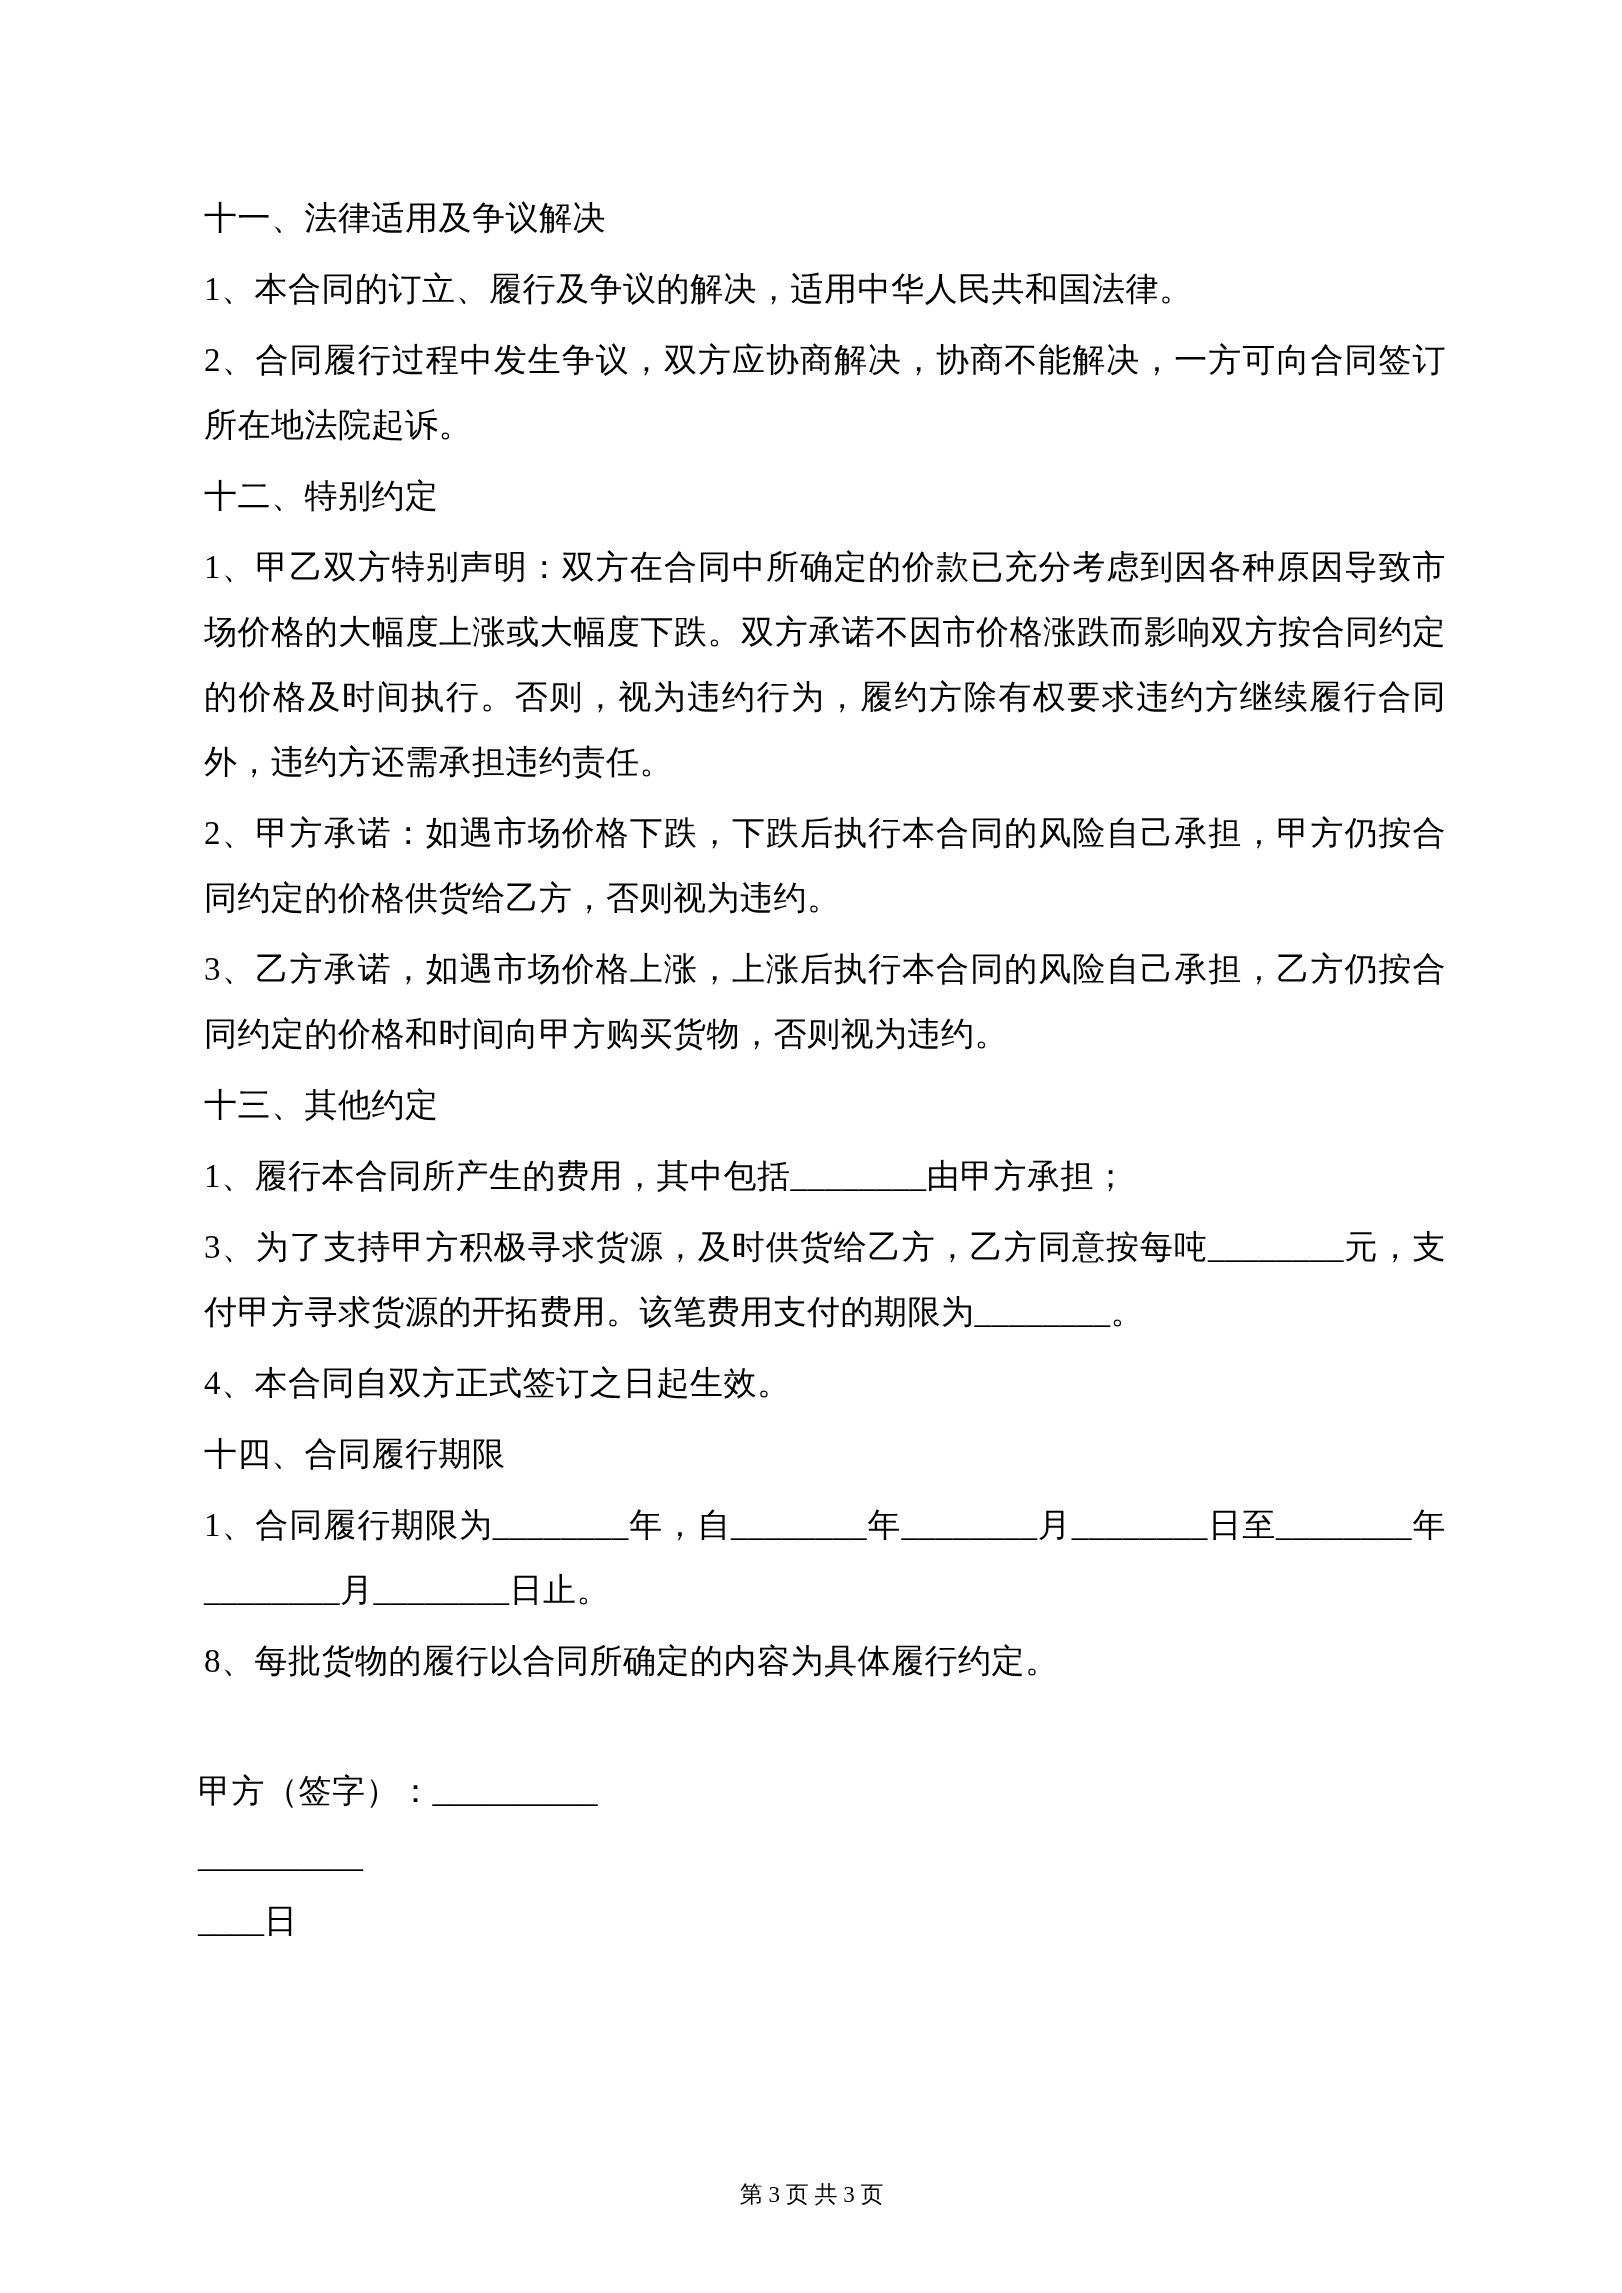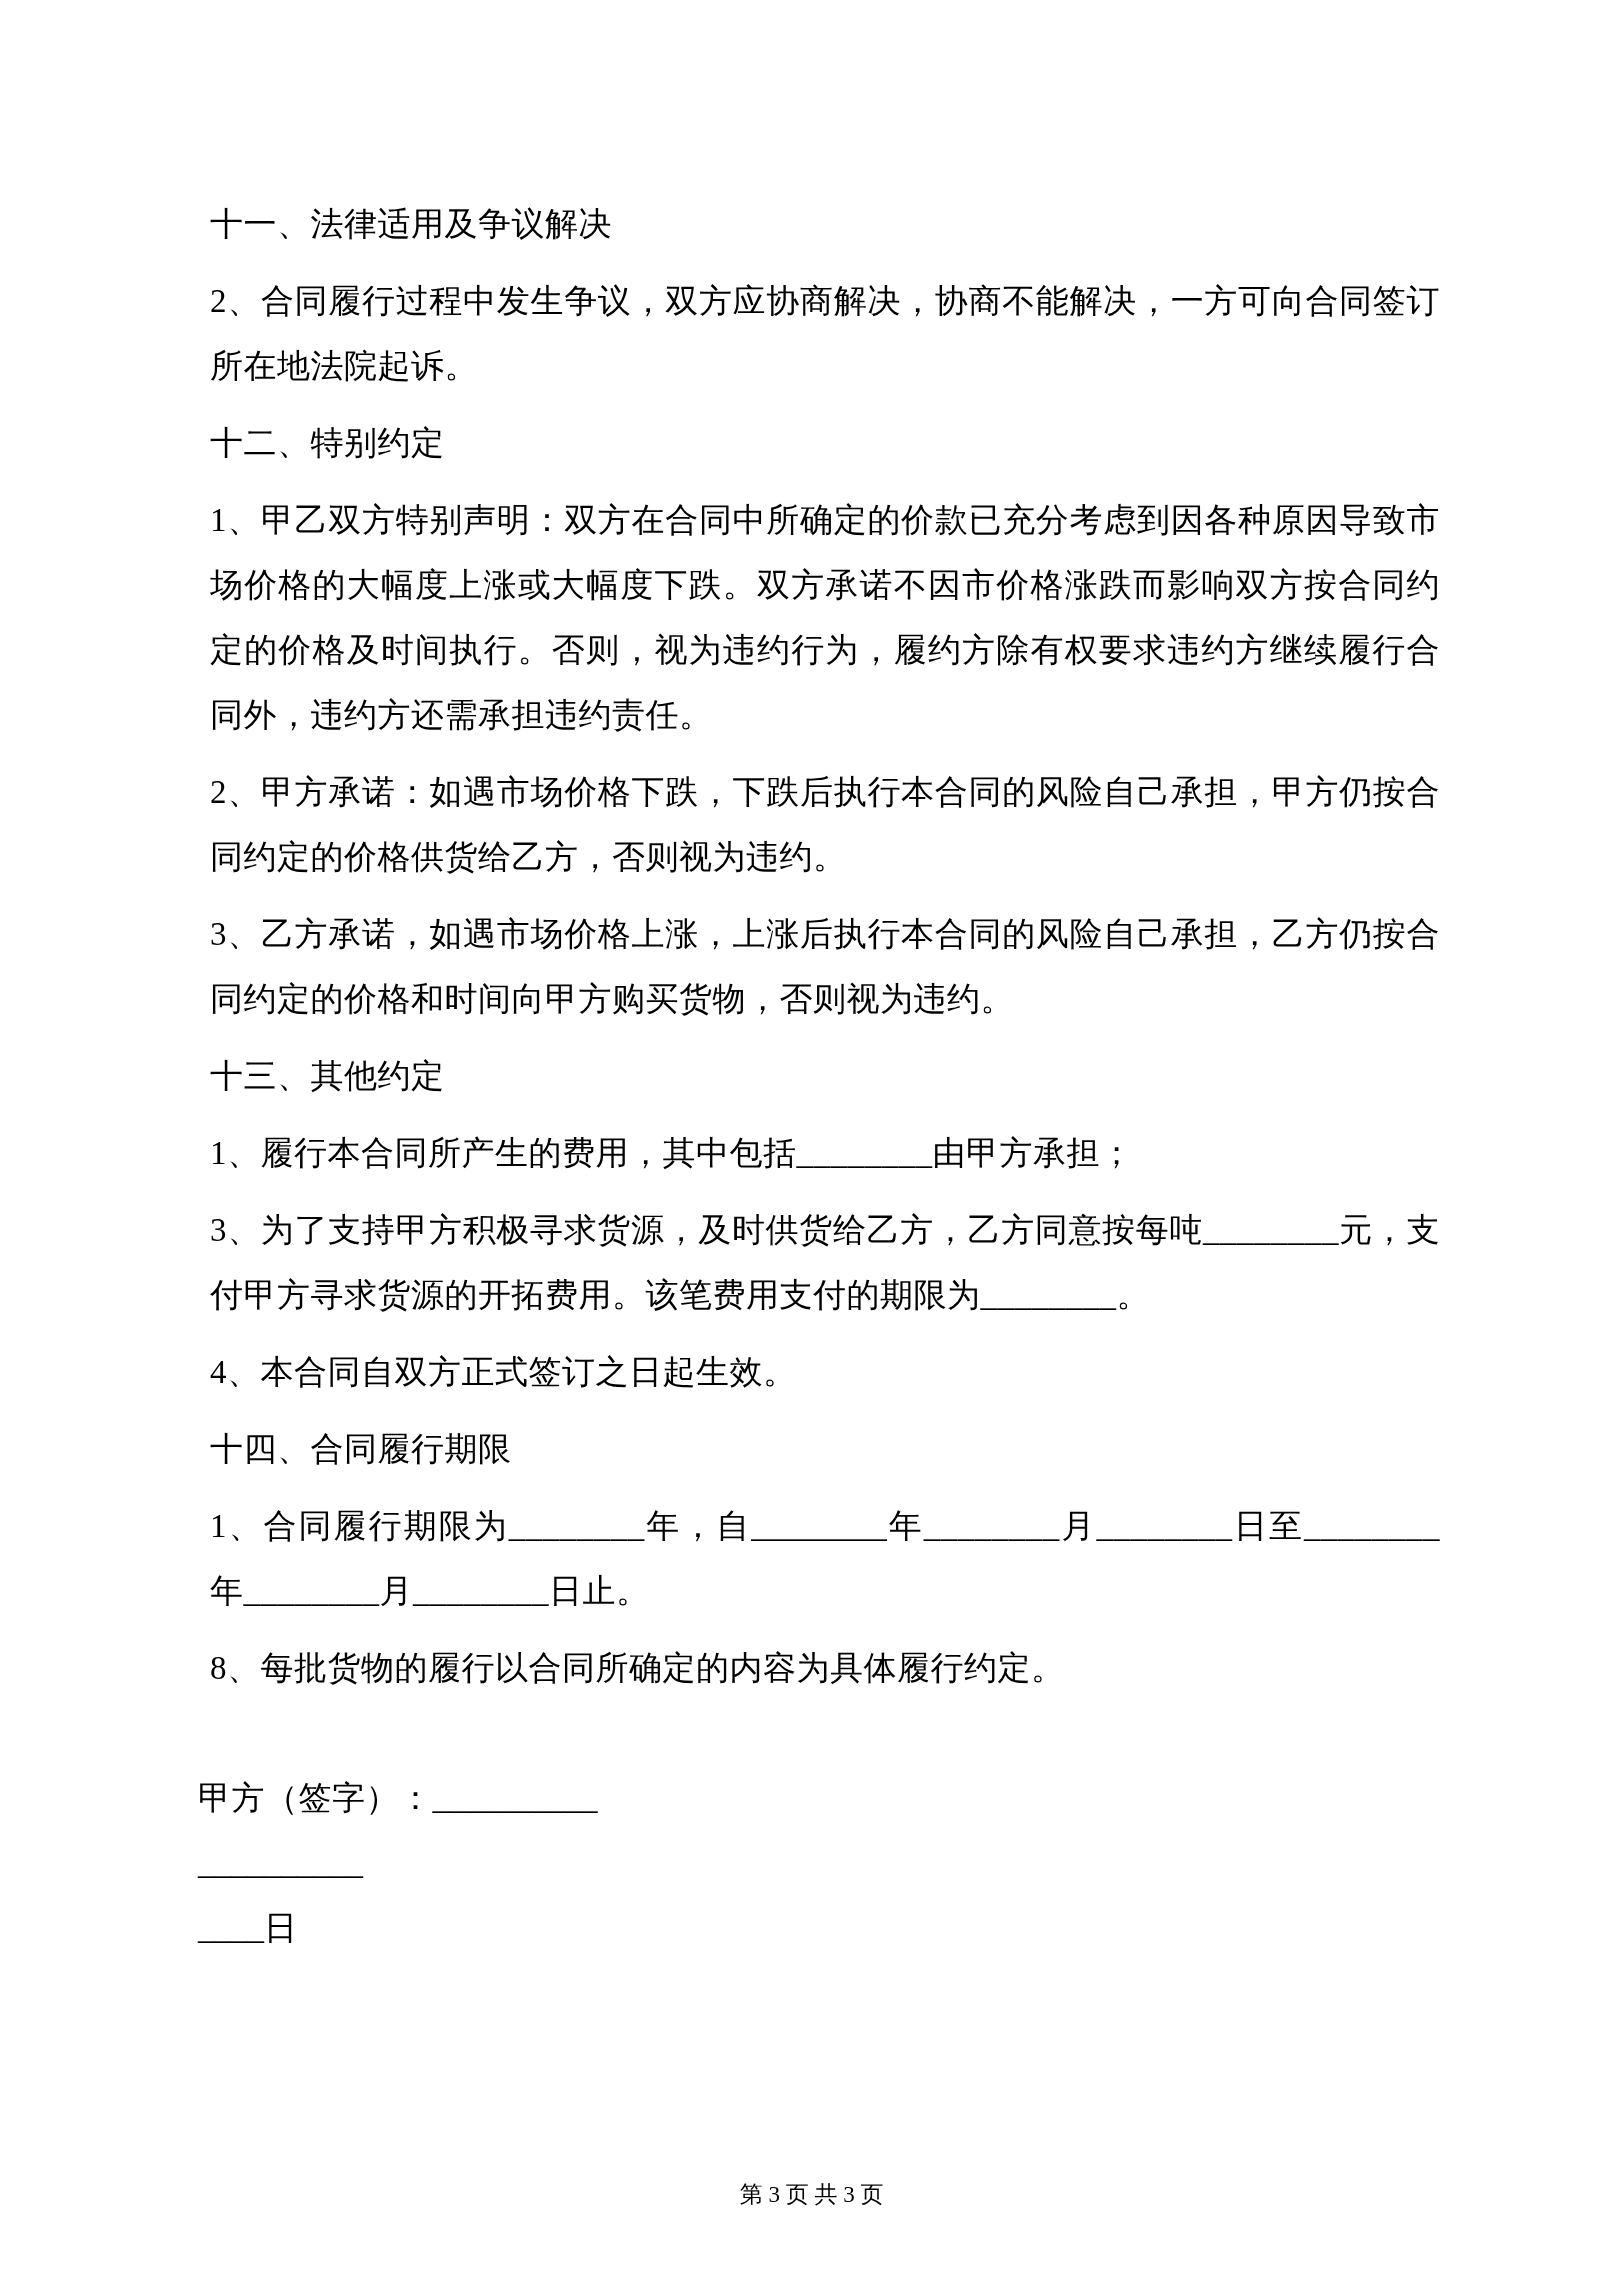--- a/index.html
+++ b/index.html
@@ -20,21 +20,21 @@
     position: absolute;
     top: 180px;
     left: 198px;
     right: 171px;
     font-size: 33px;
     line-height: 65px;
     text-align: justify;
     letter-spacing: 0.5px;
   }
   .content p {
-    margin: 12px;
+    margin: 6px;
     padding: 0;
   }
   .heading {
     text-align: left;
   }
   .sig-block {
     margin-top: 65px;
   }
   .sig-row {
     display: flex;
@@ -59,20 +59,21 @@
     color: #000000;
   }
 </style>
 </head>
 <body>
 
 <div class="page">
   <div class="content">
 
     <p class="heading">十一、法律适用及争议解决</p>
+    <p>1、本合同的订立、履行及争议的解决，适用中华人民共和国法律。</p>
     <p>2、合同履行过程中发生争议，双方应协商解决，协商不能解决，一方可向合同签订所在地法院起诉。</p>
 
     <p class="heading">十二、特别约定</p>
     <p>1、甲乙双方特别声明：双方在合同中所确定的价款已充分考虑到因各种原因导致市场价格的大幅度上涨或大幅度下跌。双方承诺不因市价格涨跌而影响双方按合同约定的价格及时间执行。否则，视为违约行为，履约方除有权要求违约方继续履行合同外，违约方还需承担违约责任。</p>
     <p>2、甲方承诺：如遇市场价格下跌，下跌后执行本合同的风险自己承担，甲方仍按合同约定的价格供货给乙方，否则视为违约。</p>
     <p>3、乙方承诺，如遇市场价格上涨，上涨后执行本合同的风险自己承担，乙方仍按合同约定的价格和时间向甲方购买货物，否则视为违约。</p>
 
     <p class="heading">十三、其他约定</p>
     <p>1、履行本合同所产生的费用，其中包括________由甲方承担；</p>
     <p>3、为了支持甲方积极寻求货源，及时供货给乙方，乙方同意按每吨________元，支付甲方寻求货源的开拓费用。该笔费用支付的期限为________。</p>

